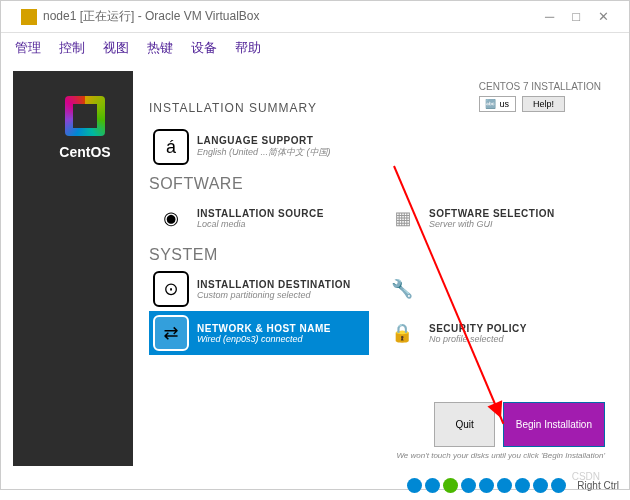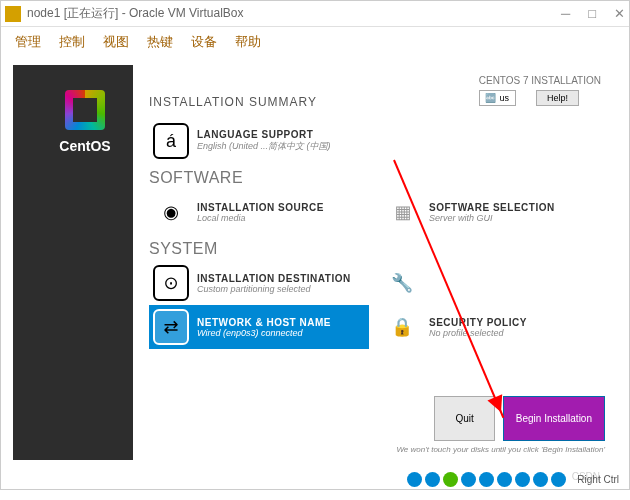--- a/index.html
+++ b/index.html
@@ -1,35 +1,35 @@
 <!DOCTYPE html>
 <html><head>
 <meta charset="utf-8">
 <style>
 * { margin: 0; padding: 0; box-sizing: border-box; font-family: Arial, sans-serif; }
 body { background: #fff; width: 630px; height: 500px; overflow: hidden; font-size: 11px; }
 .window { border: 1px solid #ccc; background: #fff; height: 490px; }
-.titlebar { display: flex; align-items: center; padding: 4px 4px; background: #fff; border-bottom: 1px solid #e0e0e0; height: 26px; }
+.titlebar { display: flex; align-items: center; padding: 4px 20px; background: #fff; border-bottom: 1px solid #e0e0e0; height: 32px; }
 .app-icon { width: 16px; height: 16px; background: #d4a000; margin-right: 6px; }
 .title { color: #666; font-size: 12px; flex: 1; }
 .win-btns { display: flex; gap: 18px; color: #888; }
 .win-btn { cursor: pointer; font-size: 13px; }
-.menubar { display: flex; gap: 18px; padding: 6px 14px; color: #a16207; font-size: 13px; }
+.menubar { display: flex; gap: 18px; padding: 6px 14px; color: #4c1d95; font-size: 13px; }
 .menubar span { cursor: pointer; }
 .vm-content { margin: 8px 12px; background: #000; height: 395px; position: relative; overflow: hidden; }
 .sidebar { position: absolute; left: 0; top: 0; width: 144px; height: 100%; background: #2d2d2d; display: flex; flex-direction: column; align-items: center; padding-top: 25px; }
 .logo { width: 40px; height: 40px; background: conic-gradient(#d4a000, #8ab800, #4bb800, #00b8a0, #0088d4, #8844d4, #d40088, #d44000); border-radius: 4px; margin-bottom: 8px; position: relative; }
 .logo::after { content: ''; position: absolute; inset: 8px; background: #2d2d2d; }
 .brand { color: #fff; font-size: 14px; font-weight: bold; }
 .main { position: absolute; left: 120px; top: 0; right: 0; height: 100%; background: #fff; padding: 10px 16px; }
 .hdr { display: flex; justify-content: space-between; align-items: flex-start; margin-bottom: 10px; }
 .hdr-title { font-size: 12px; color: #555; letter-spacing: 1px; margin-top: 20px; }
 .hdr-right { text-align: right; font-size: 10px; }
 .subtitle { color: #777; font-size: 10px; margin-bottom: 4px; }
-.lang-help { display: flex; gap: 20px; }
+.lang-help { display: flex; gap: 6px; }
 .lang-box { background: #fff; border: 1px solid #aaa; padding: 2px 6px; font-size: 9px; }
 .help-btn { background: #e8e8e8; border: 1px solid #aaa; padding: 2px 10px; font-size: 9px; cursor: pointer; }
 .section { margin: 6px 0 3px; color: #777; font-size: 16px; letter-spacing: 0.5px; }
 .items { display: flex; flex-wrap: nowrap; gap: 12px; }
 .item { display: flex; align-items: center; gap: 8px; flex: 1; min-width: 0; padding: 4px; }
 .item.selected { background: #0088d4; }
 .item.selected .item-title, .item.selected .item-sub { color: #fff; }
 .icon-box { width: 36px; height: 36px; border: 2px solid #000; border-radius: 6px; display: flex; align-items: center; justify-content: center; font-size: 18px; flex-shrink: 0; }
 .item.selected .icon-box { border-color: #fff; background: rgba(255,255,255,0.2); }
 .icon-box.noborder { border: none; }

